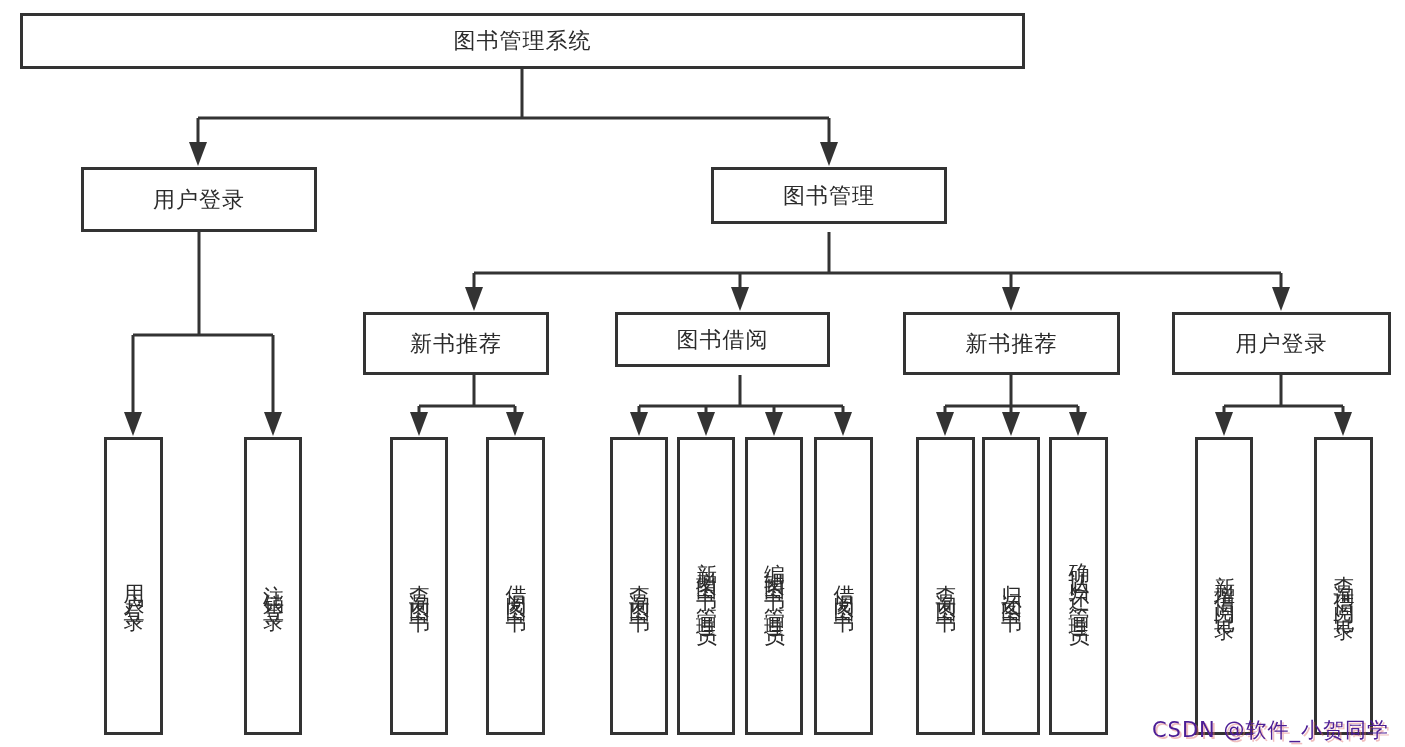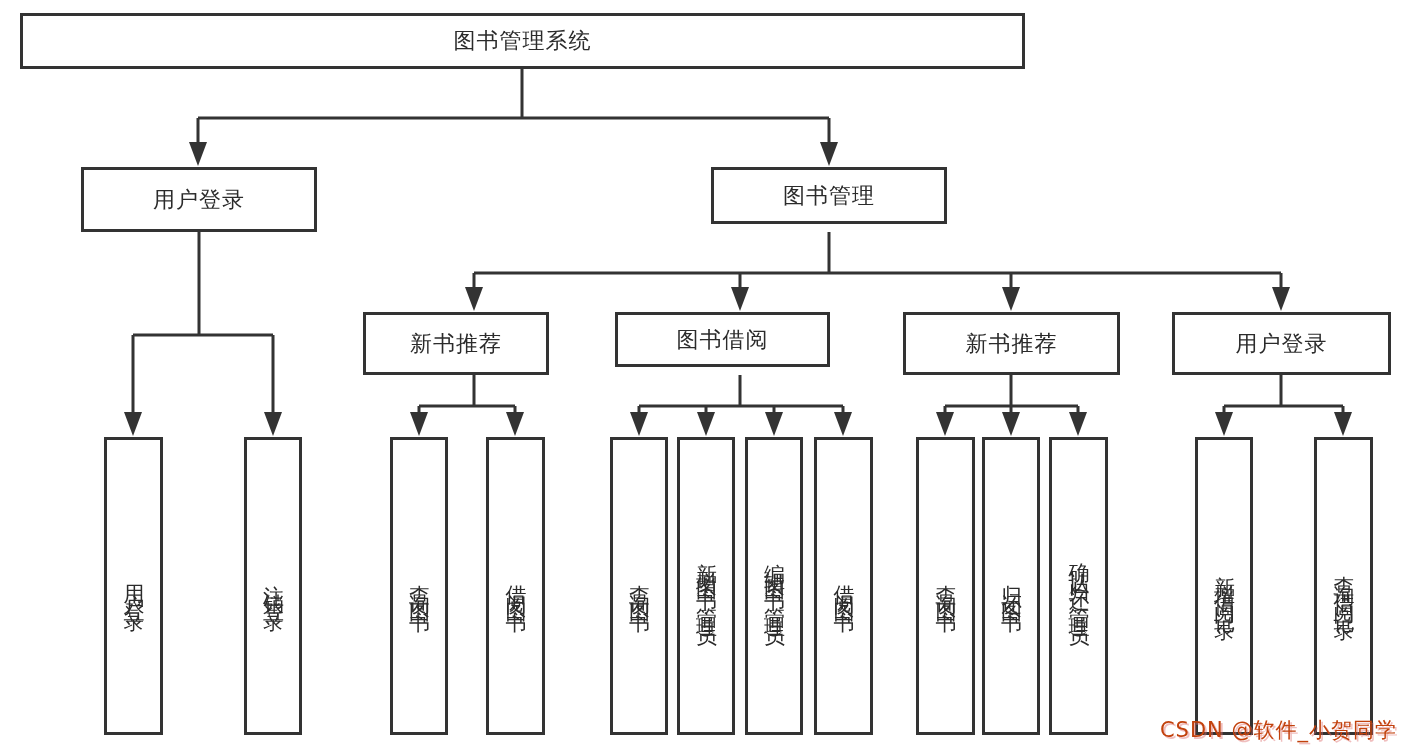--- a/index.html
+++ b/index.html
@@ -12,22 +12,22 @@
     position:absolute;box-sizing:border-box;background:#ffffff;
     border:3px solid #333333;color:#2b2b2b;
     display:flex;align-items:center;justify-content:center;
   }
   .h-node{font-size:22px;letter-spacing:1px;white-space:nowrap;}
   .v-node .v-text{
     writing-mode:vertical-rl;text-orientation:mixed;
     font-size:21px;letter-spacing:9px;line-height:1;white-space:nowrap;
   }
   .watermark{
-    position:absolute;right:8px;bottom:3px;
-    font-size:21px;color:#c2410c;letter-spacing:1px;white-space:nowrap;
+    position:absolute;right:16px;bottom:3px;
+    font-size:21px;color:#4c1d95;letter-spacing:1px;white-space:nowrap;
     text-shadow:2px 2px 0 rgba(222,110,110,0.45);
   }
 </style>
 </head>
 <body>
 
 <div class="canvas">
 
   <svg class="connectors" viewBox="0 0 1405 747" xmlns="http://www.w3.org/2000/svg">
     <path fill="none" stroke="#333333" stroke-width="3" d="M522 69 V118 M198 118 H829 M198 118 V144 M829 118 V144

